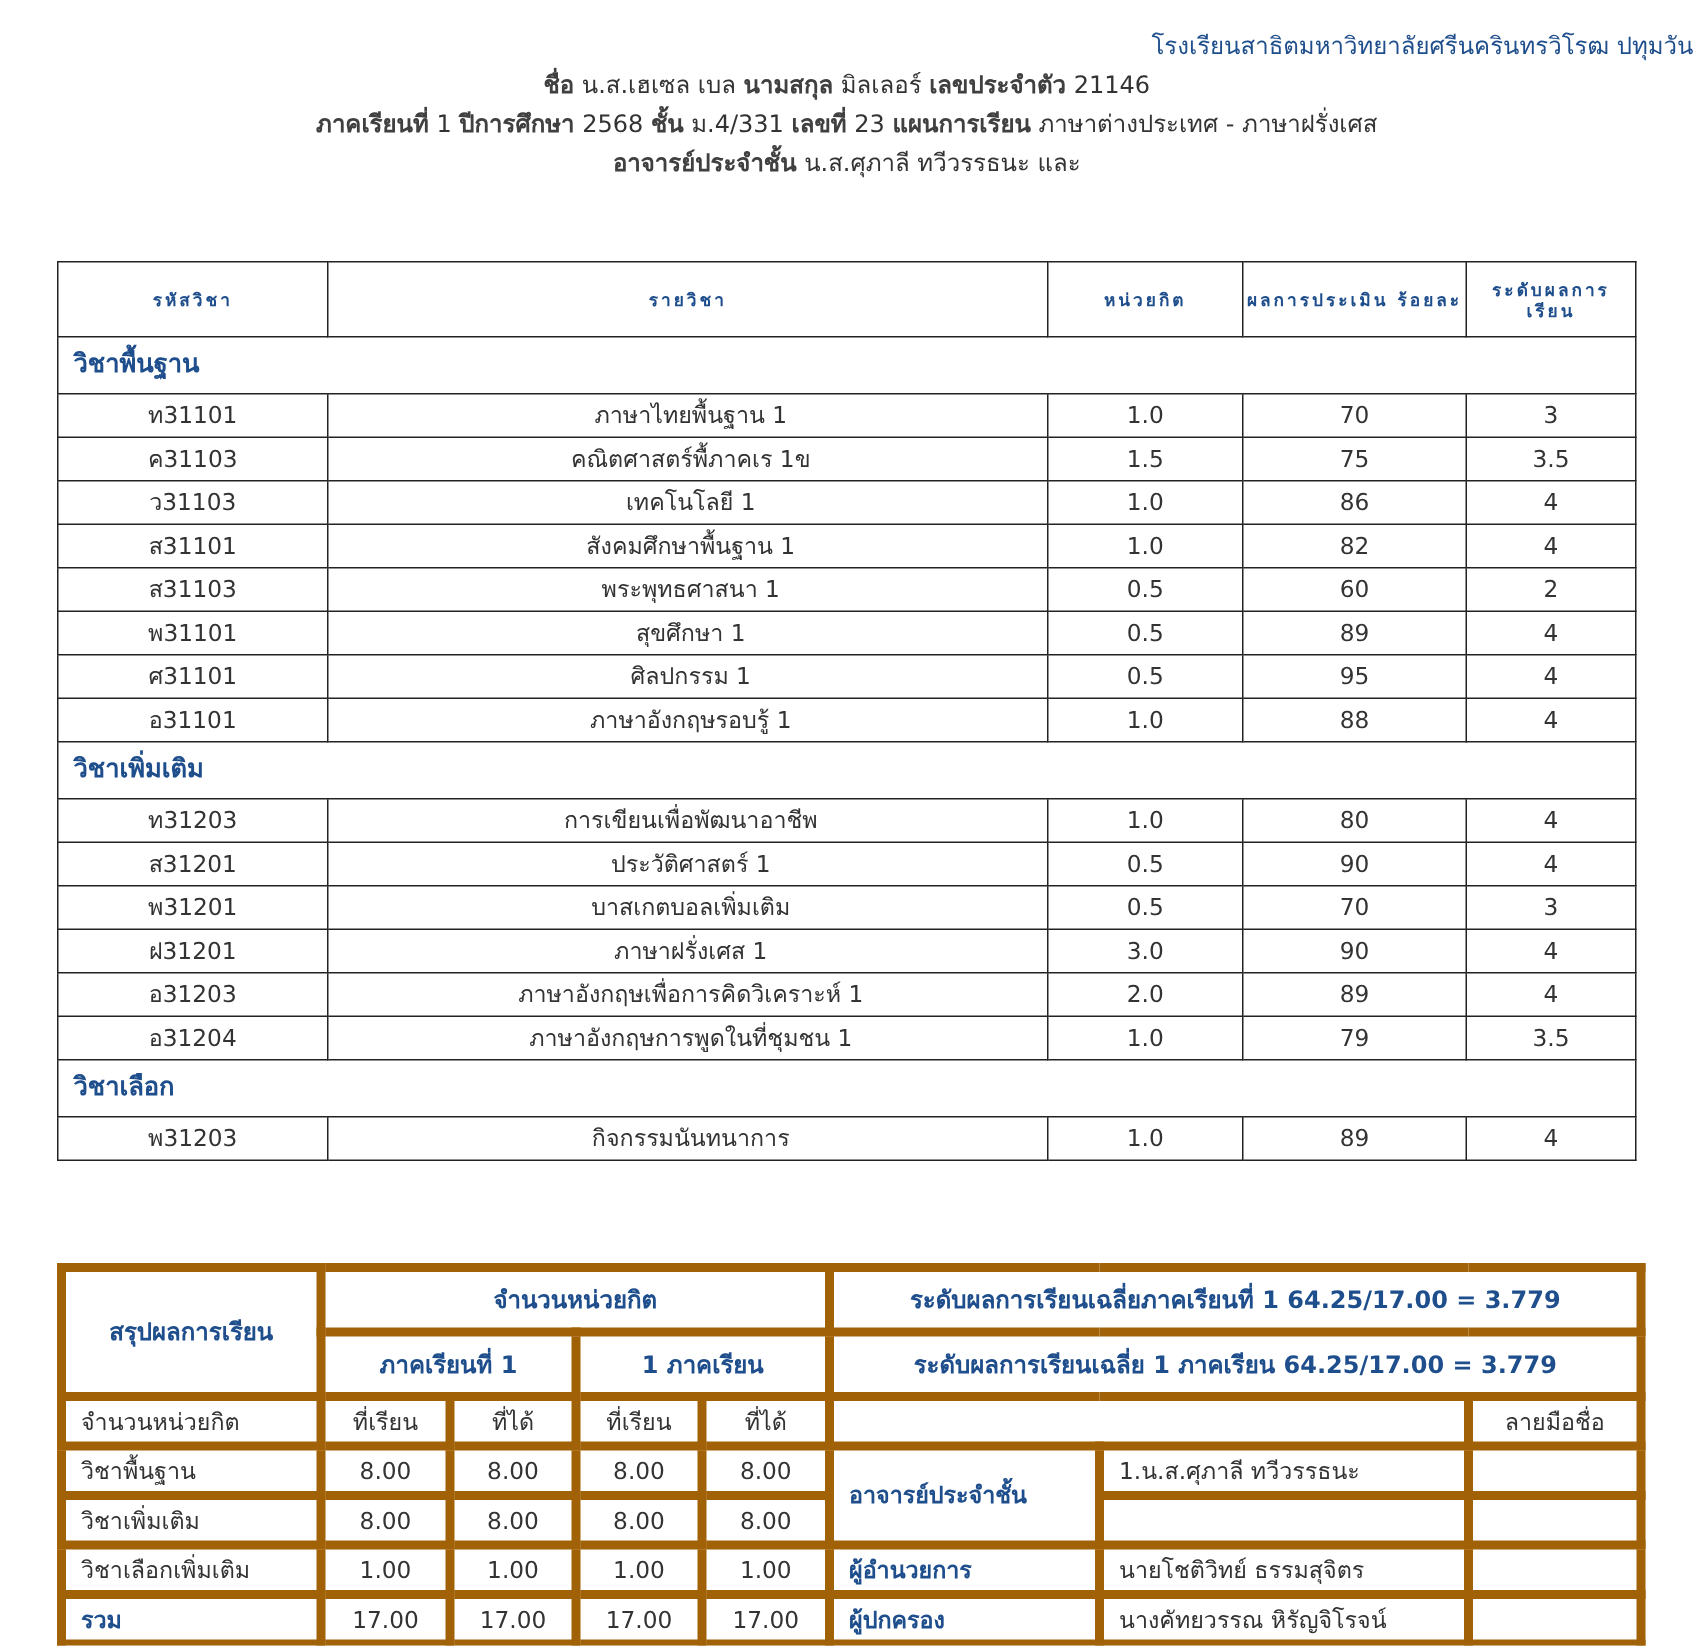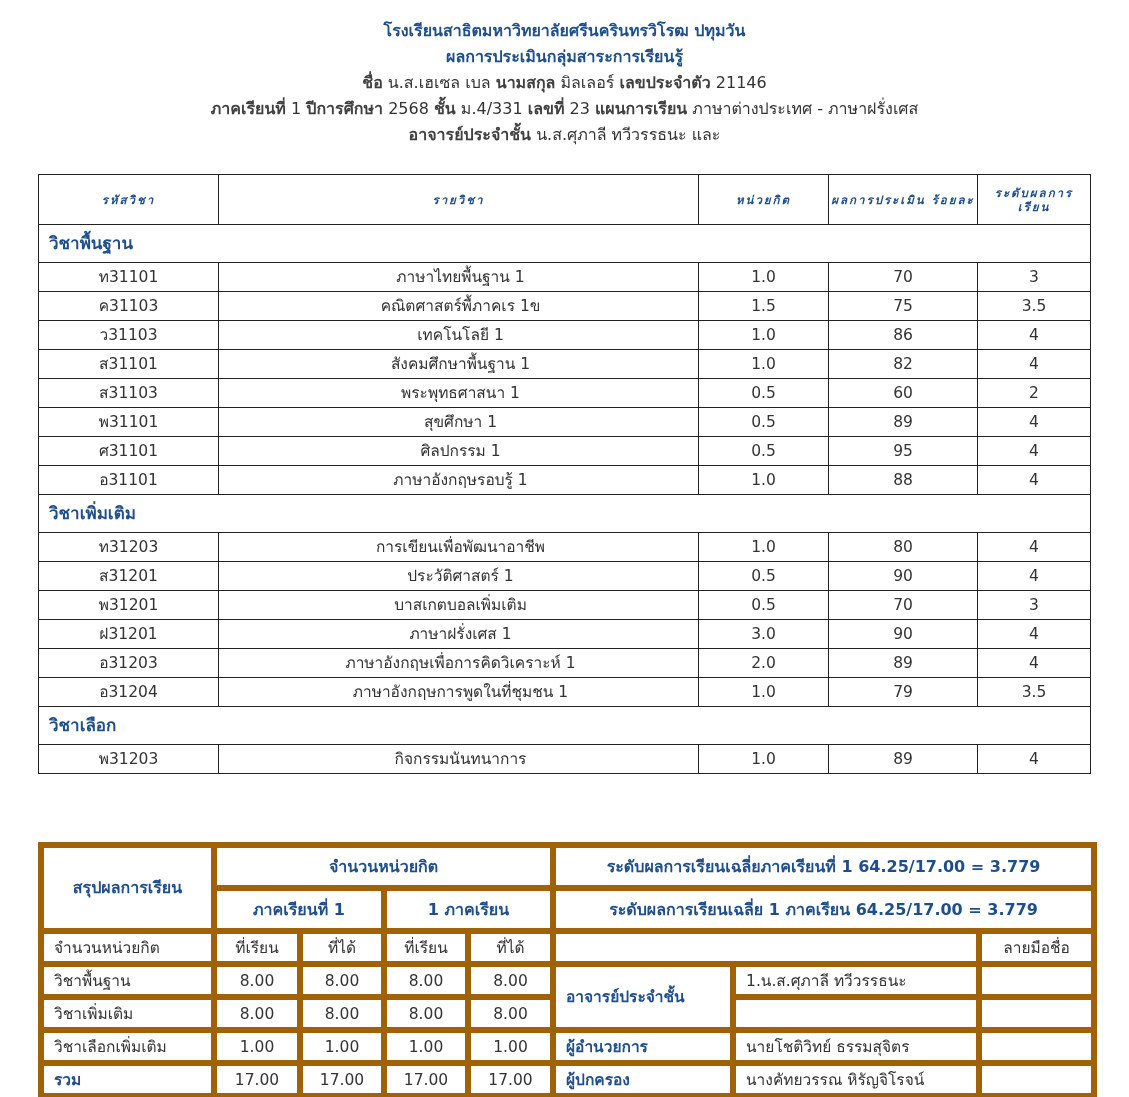--- a/index.html
+++ b/index.html
@@ -1,39 +1,38 @@
 <!DOCTYPE html>
 <html><head>
 <meta charset="utf-8">
 <style>
   html, body { margin:0; padding:0; background:#ffffff; }
   body { width:1129px; height:1097px; position:relative; font-family:"DejaVu Sans", "Liberation Sans", sans-serif; color:#333333; overflow:hidden; }
   .header { position:absolute; left:0; top:18px; width:1129px; text-align:center; }
   .header .line { font-size:16px; line-height:26px; height:26px; white-space:nowrap; color:#333; }
-  .header .title { font-weight:bold; color:#1f4e8c; }
+  .header .title { font-weight:normal; color:#1f4e8c;text-align:right; }
   .b { font-weight:bold; color:#404040; }
   table { border-collapse:collapse; table-layout:fixed; }
   .grades { position:absolute; left:38px; top:174px; width:1052px; }
   .grades td, .grades th { border:1px solid #222; font-size:15.5px; height:28px; padding:0; line-height:27px; }
-  .grades th { font-size:11.5px; font-weight:bold; color:#1f4e8c; letter-spacing:2px; height:49px; line-height:14px;font-style:italic; }
+  .grades th { font-size:11.5px; font-weight:bold; color:#1f4e8c; letter-spacing:2px; height:49px; line-height:14px; }
   .grades .cat td { font-weight:bold; color:#1f4e8c; font-size:17px; height:37px; line-height:37px; padding-left:10px; border-bottom:1px solid #222; }
   .c { text-align:center; }
   .l { text-align:center; padding-left:4px !important; }
   .summary { position:absolute; left:38px; top:842px; width:1053px; }
   .summary td { border:6px solid #a16207; font-size:15.5px; height:27px; line-height:26px; padding:0; }
   .summary .hd { font-weight:bold; color:#1f4e8c; font-size:16px; text-align:center; height:37px; }
   .summary .lbl { padding-left:10px; }
   .summary .bl { font-weight:bold; color:#1f4e8c; padding-left:10px; }
 </style>
 </head>
 <body>
 
 <div class="header">
   <div class="line title">โรงเรียนสาธิตมหาวิทยาลัยศรีนครินทรวิโรฒ ปทุมวัน</div>
-  <div class="line title">ผลการประเมินกลุ่มสาระการเรียนรู้</div>
   <div class="line">
     <span class="b">ชื่อ</span>
     <span>น.ส.เฮเซล เบล</span>
     <span class="b">นามสกุล</span>
     <span>มิลเลอร์</span>
     <span class="b">เลขประจำตัว</span>
     <span>21146</span>
   </div>
   <div class="line">
     <span class="b">ภาคเรียนที่</span>

